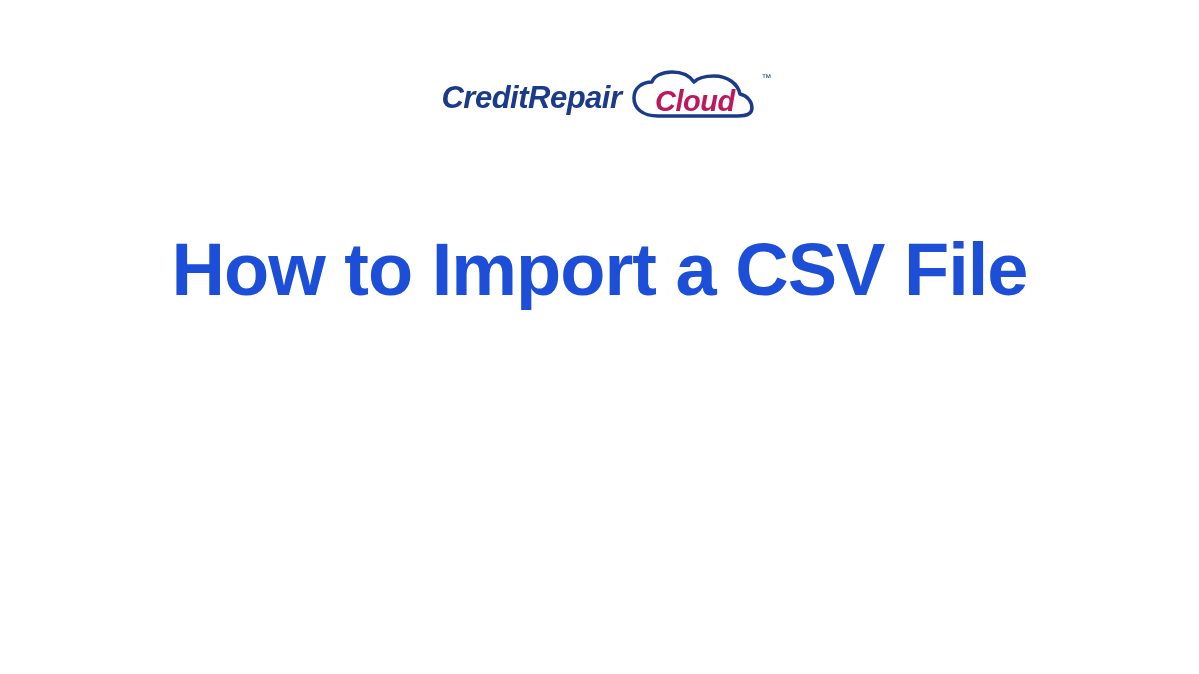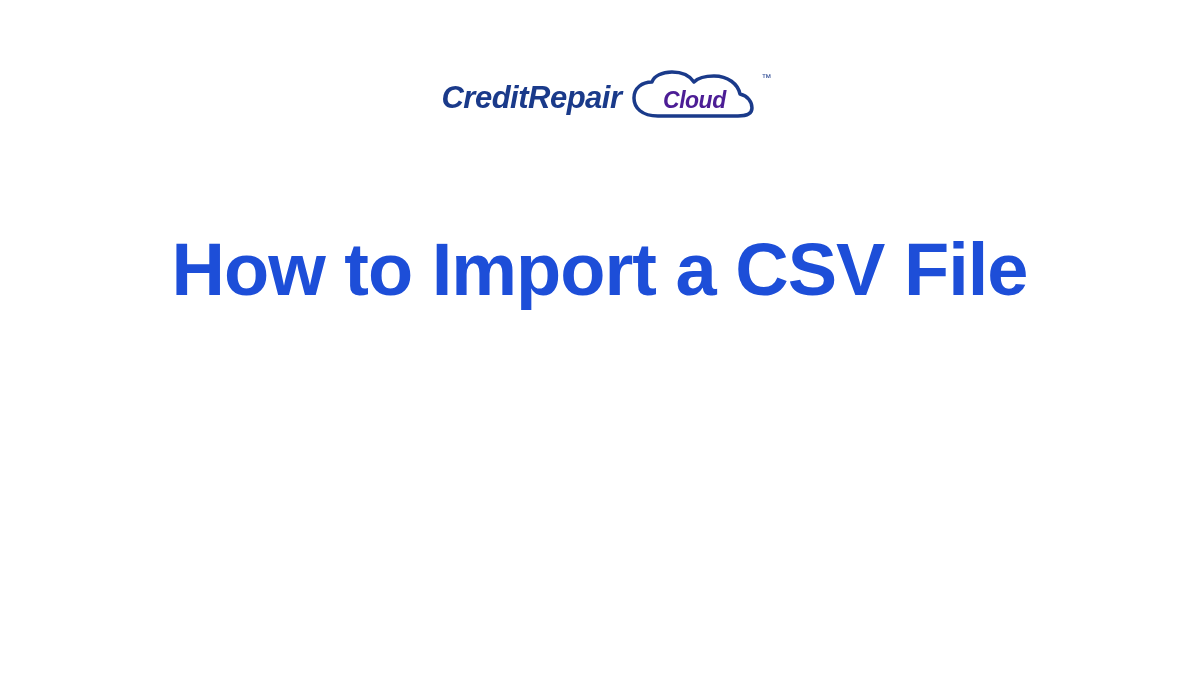--- a/index.html
+++ b/index.html
@@ -40,24 +40,24 @@
     }
     .cloud-svg {
       width: 130px;
       height: 60px;
     }
     .cloud-text {
       position: absolute;
       top: 50%;
       left: 50%;
       transform: translate(-47%, -40%);
-      font-size: 23px;
+      font-size: 29px;
       font-weight: 700;
       font-style: italic;
-      color: #4c1d95;
+      color: #be185d;
       letter-spacing: -0.5px;
     }
     .tm {
       position: absolute;
       top: 4px;
       right: -14px;
       font-size: 10px;
       color: #1a3a8a;
       font-weight: 400;
     }

